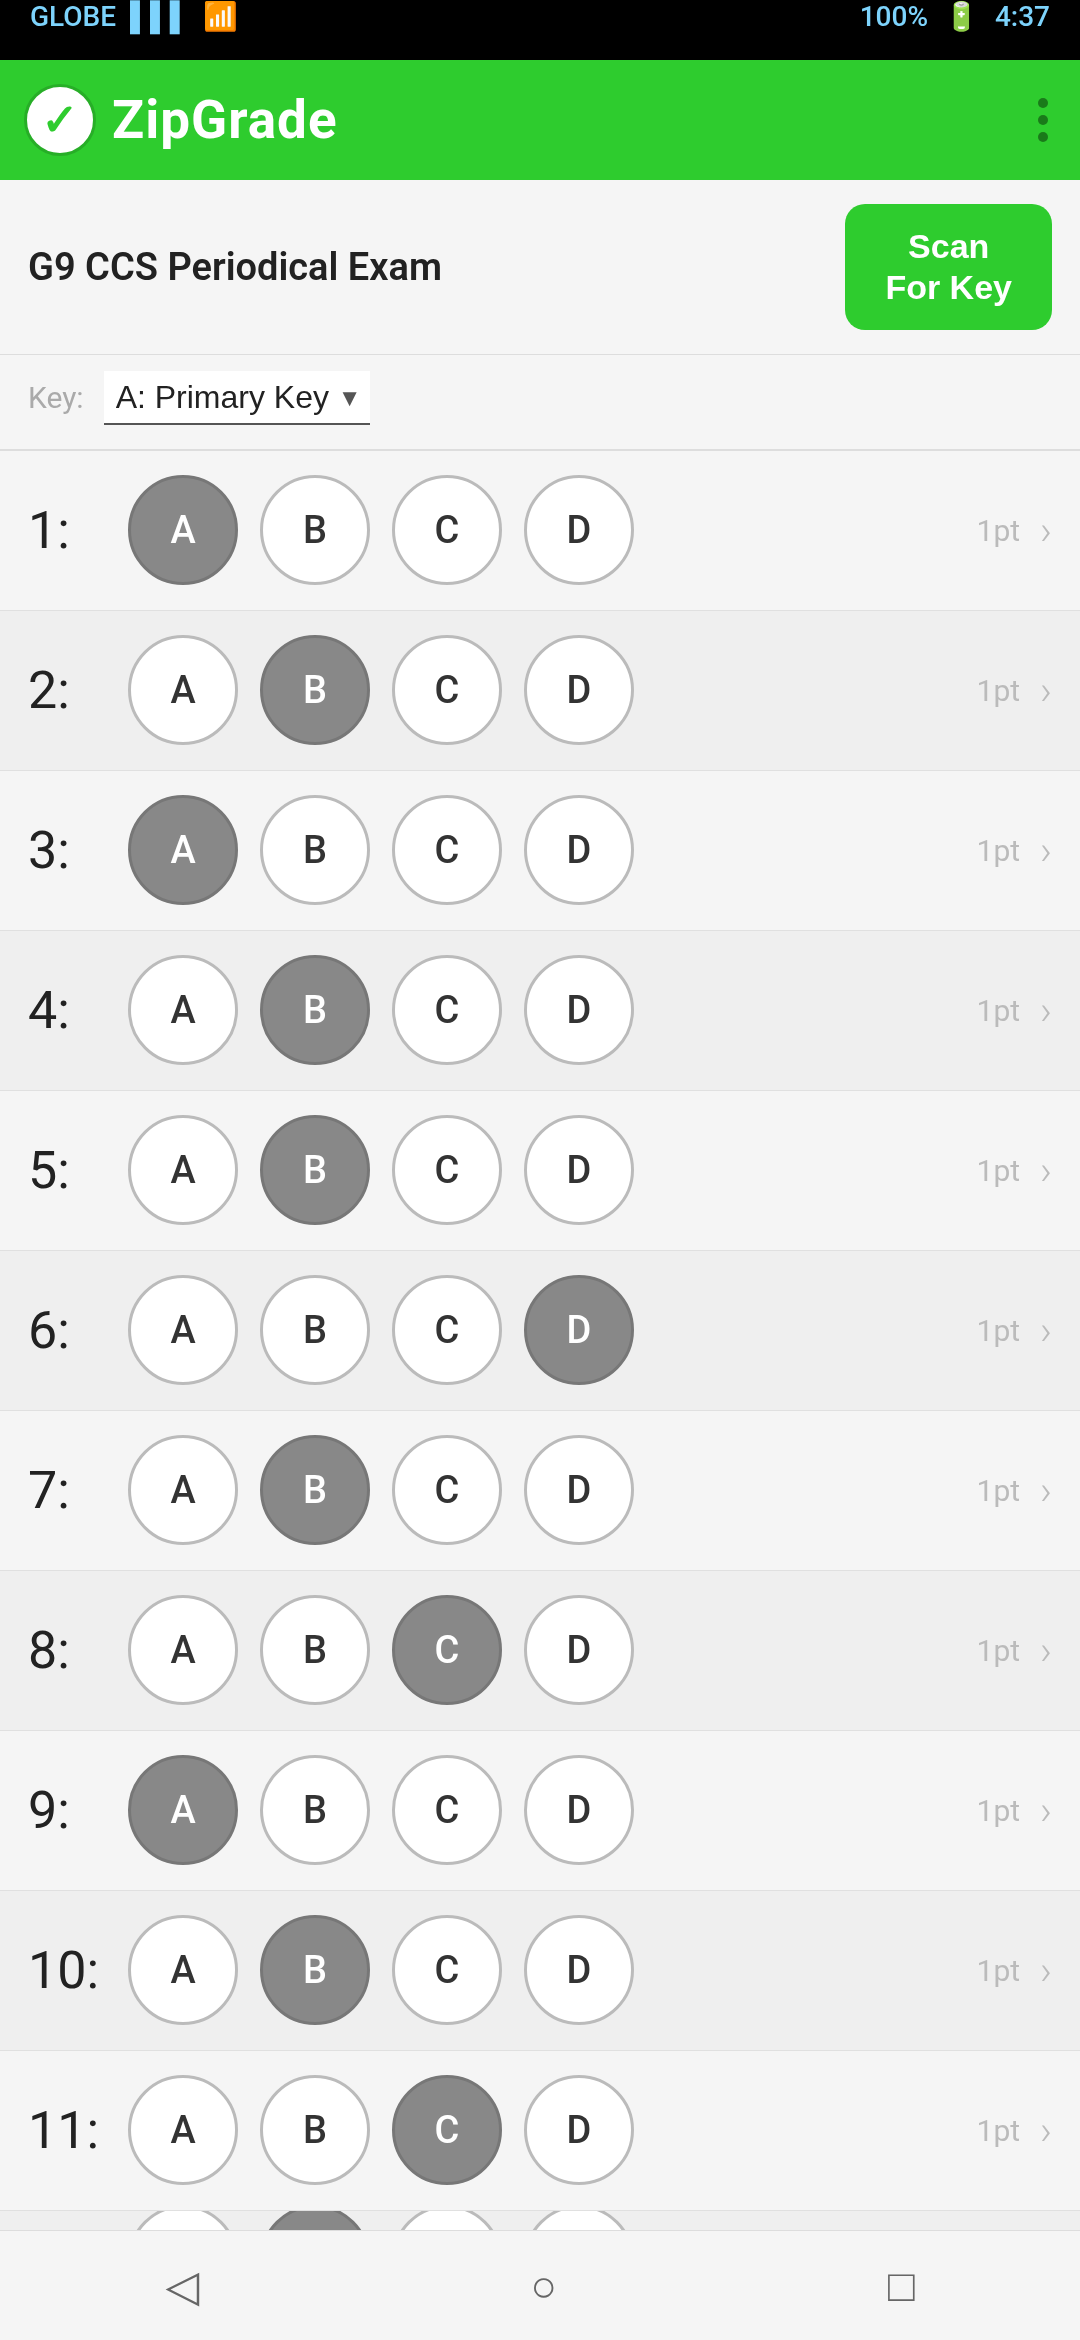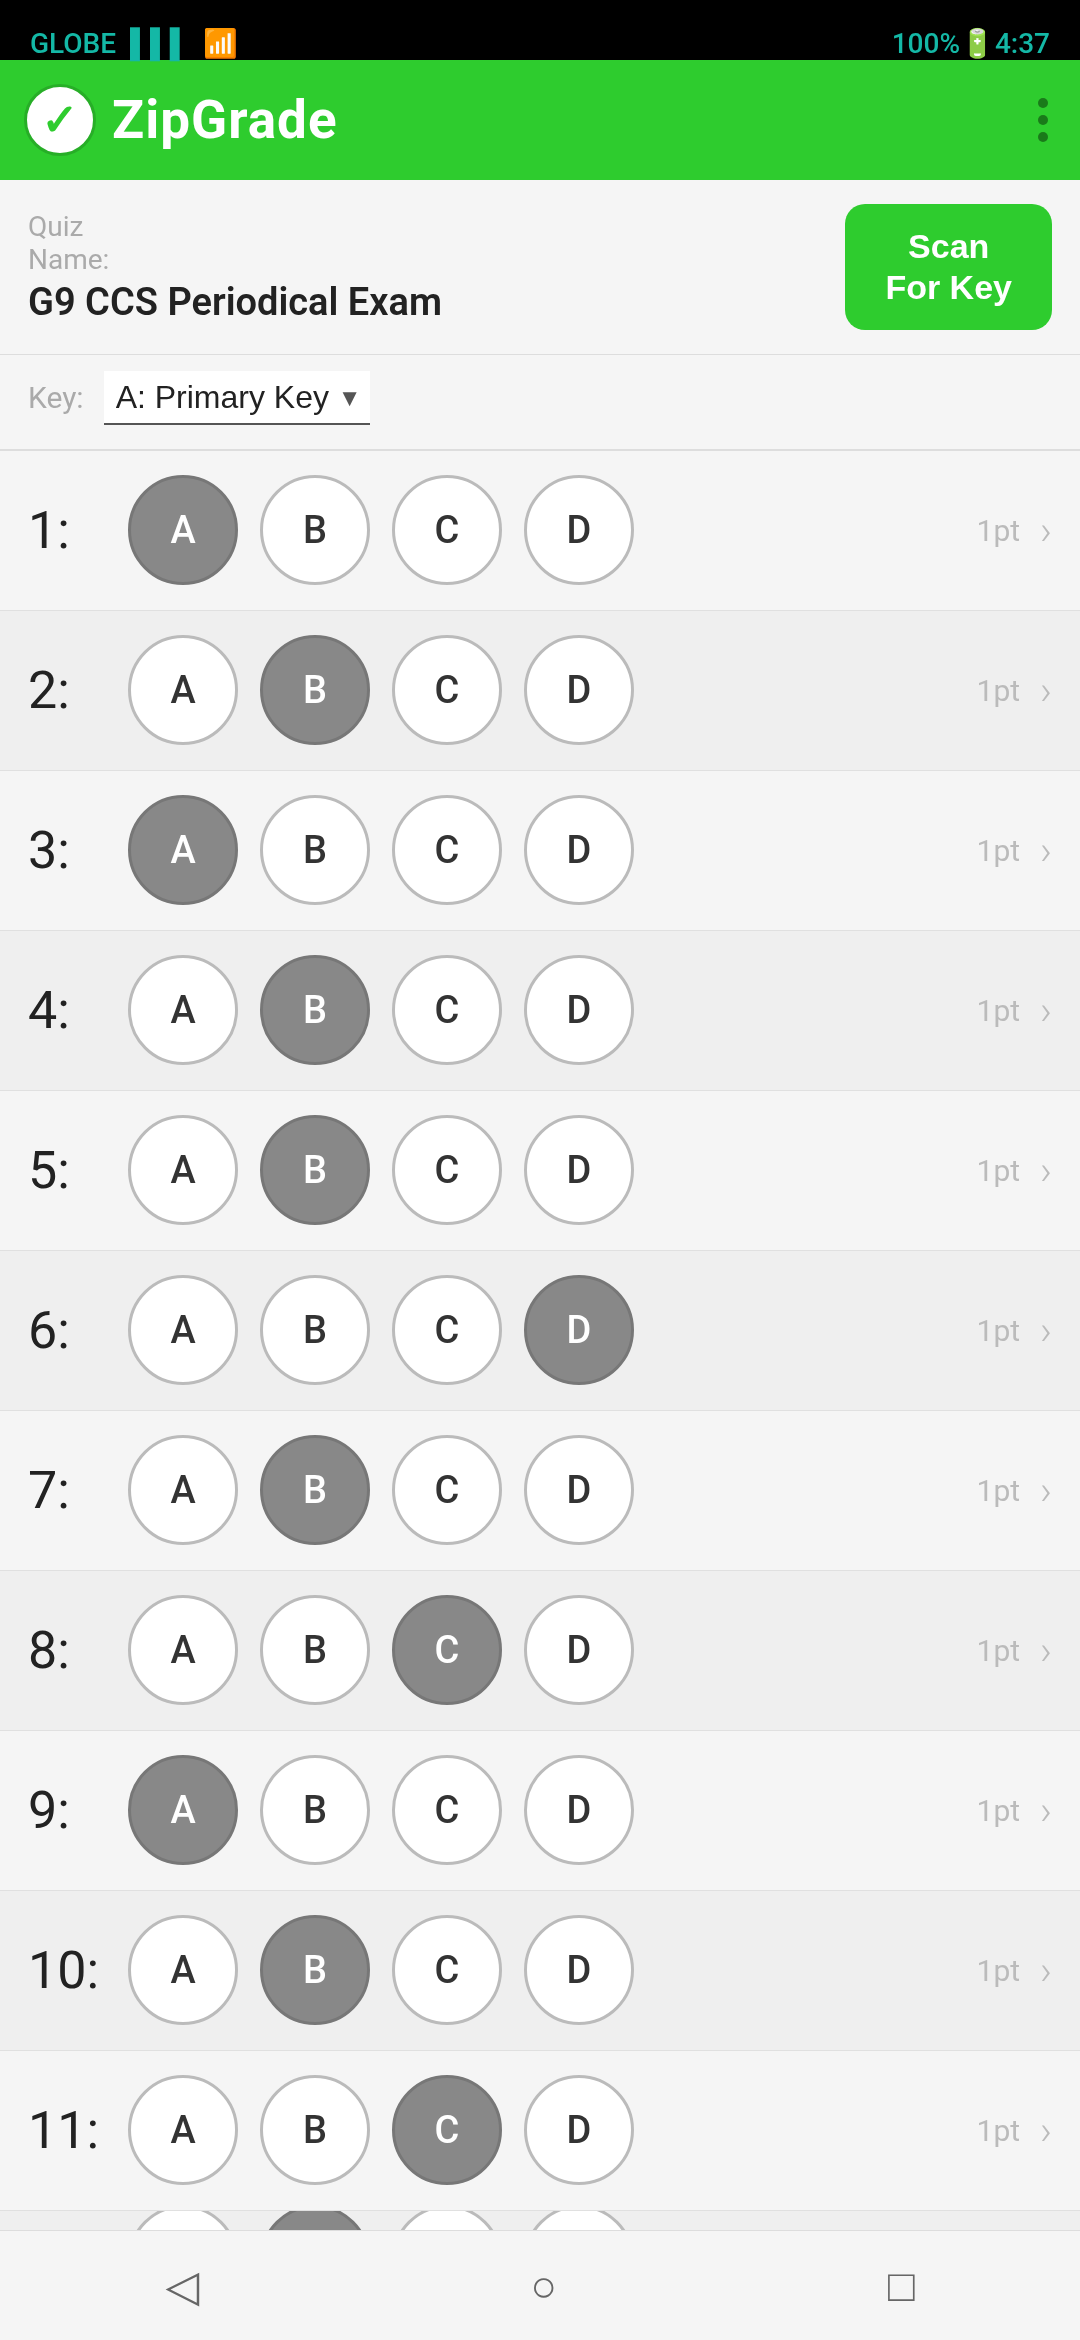--- a/index.html
+++ b/index.html
@@ -8,31 +8,31 @@
       width: 1080px;
       min-height: 2340px;
       background: #f0f0f0;
       font-family: 'Roboto', Arial, sans-serif;
       overflow-x: hidden;
     }
 
     
     .status-bar {
       background: #000;
-      color: #14b8a6;
+      color: #7dd3fc;
       height: 60px;
       display: flex;
-      align-items: flex-end;
+      align-items: flex-start;
       justify-content: space-between;
       padding: 0 30px;
       font-size: 28px;
       font-weight: 500;
     }
     .status-left { display: flex; align-items: center; gap: 14px; }
-    .status-right { display: flex; align-items: center; gap: 0; margin-top: 16px; }
+    .status-right { display: flex; align-items: center; gap: 16px; }
 
     
     .app-bar {
       background: #2ecc2e;
       height: 120px;
       display: flex;
       align-items: center;
       padding: 0 24px;
       justify-content: space-between;
     }
@@ -263,21 +263,20 @@
   </div>
   <div class="menu-dots">
     <div class="dot"></div>
     <div class="dot"></div>
     <div class="dot"></div>
   </div>
 </div>
 
 <div class="quiz-header">
   <div class="quiz-name-section">
-    <span class="quiz-label">Quiz<br>Name:</span>
     <span class="quiz-title">G9 CCS Periodical Exam</span>
   </div>
   <button class="scan-btn">Scan<br>For Key</button>
 </div>
 
 <div class="key-selector">
   <span class="key-label">Key:</span>
   <div class="key-dropdown-wrapper">
     <select class="key-dropdown">
       <option>A: Primary Key</option>

